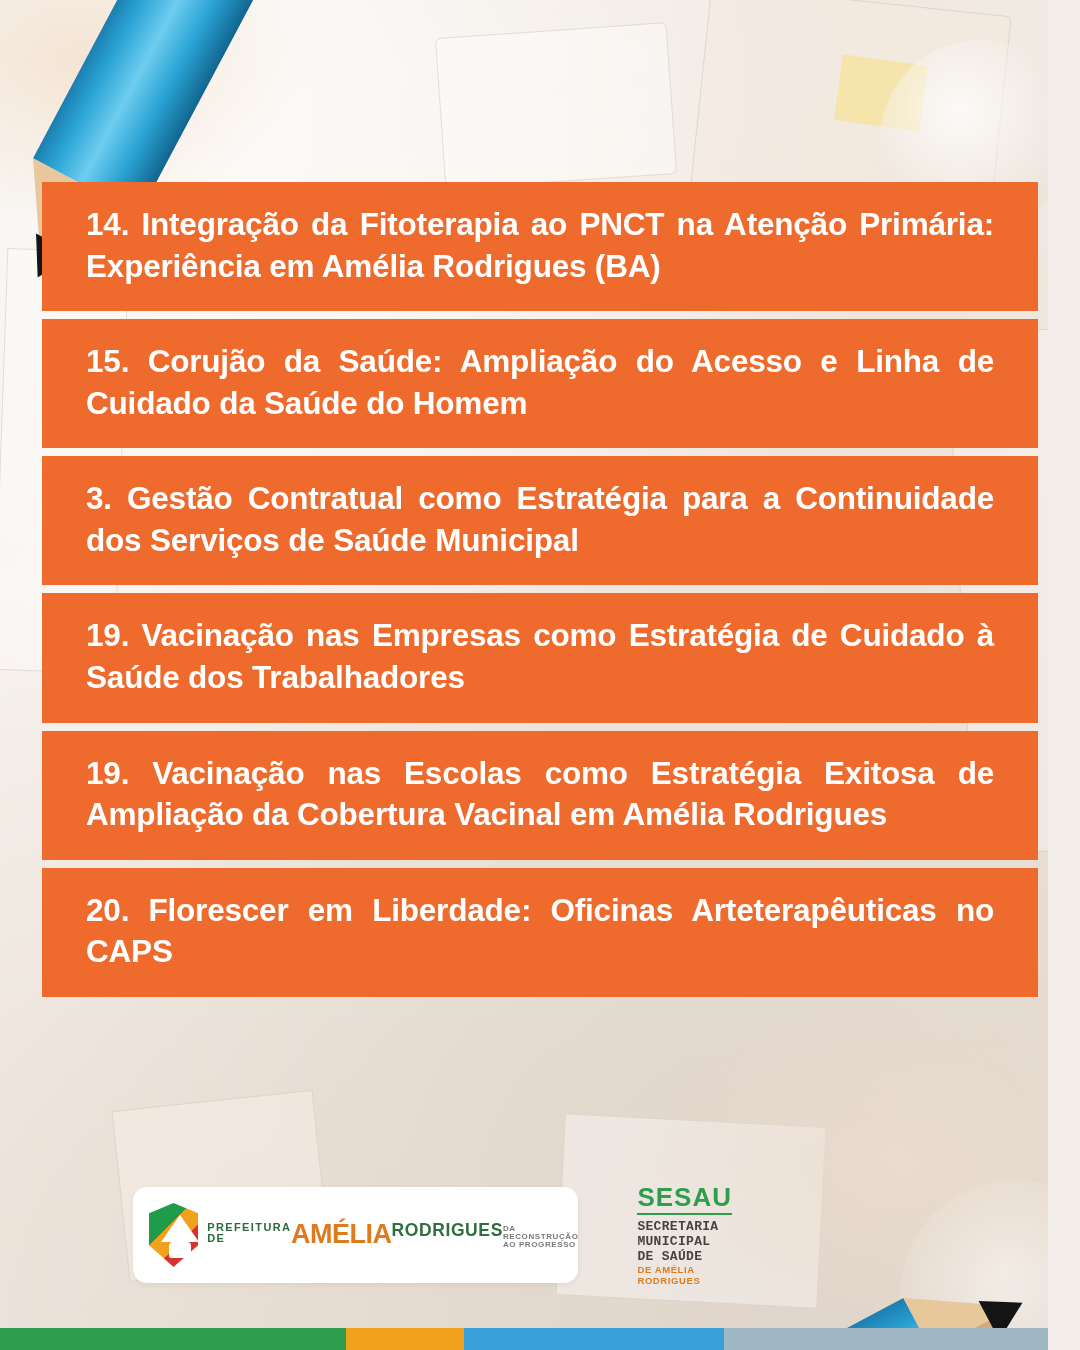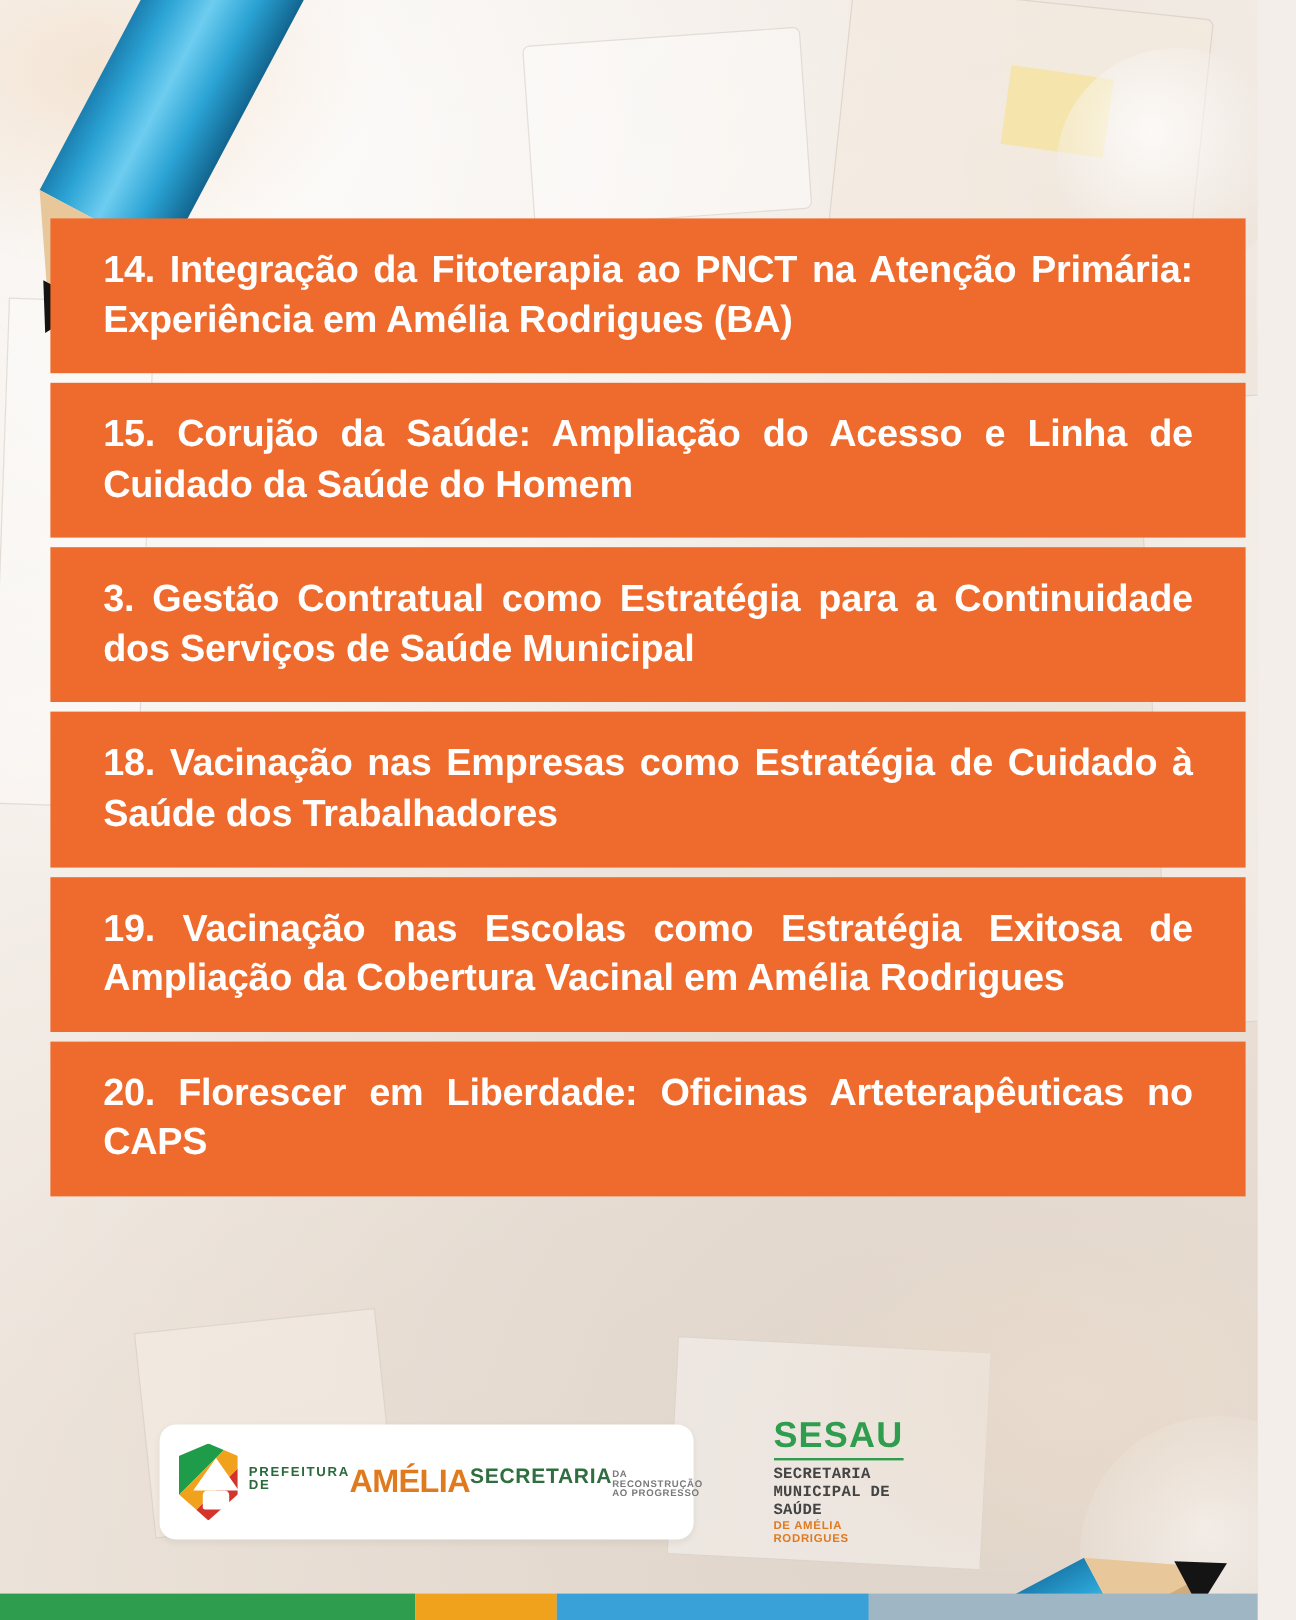--- a/index.html
+++ b/index.html
@@ -171,21 +171,21 @@
   .amelia-line { font-size: 27px; font-weight: bold; color: #e07a1f; letter-spacing: -0.5px; line-height: 0.95; }
   .rodrigues-line { font-size: 17.5px; font-weight: bold; color: #2f6e3e; letter-spacing: 0.6px; }
   .slogan-line { font-size: 8px; font-weight: bold; color: #7a7a7a; letter-spacing: 0.6px; margin-top: 3px; }
   .divider-v {
     width: 2px;
     height: 56px;
     background: #c9c9c9;
     margin: 0 16px;
   }
   .logo-right { display: flex; flex-direction: column; justify-content: center; }
-  .sesau-word { font-size: 30px; font-weight: bold; color: #2f9d4e; letter-spacing: 1px; line-height: 1; }
+  .sesau-word { font-size: 26px; font-weight: bold; color: #2f9d4e; letter-spacing: 1px; line-height: 1; }
   .sesau-rule { height: 2px; background: #2f9d4e; margin: 3px 0 4px 0; width: 100%; }
   .sesau-sub1 { font-size: 13px; font-weight: bold; color: #444; letter-spacing: 0.3px; font-family: Liberation Mono, monospace; }
   .sesau-sub2 { font-size: 9.5px; font-weight: bold; color: #e07a1f; letter-spacing: 0.6px; }
 
   
   .bottom-bar {
     position: absolute;
     left: 0;
     bottom: 0;
     width: 1080px;
@@ -228,41 +228,41 @@
     <div class="item">
       <p class="item-text">14. Integração da Fitoterapia ao PNCT na Atenção Primária: Experiência em Amélia Rodrigues (BA)</p>
     </div>
     <div class="item">
       <p class="item-text">15. Corujão da Saúde: Ampliação do Acesso e Linha de Cuidado da Saúde do Homem</p>
     </div>
     <div class="item">
       <p class="item-text">3. Gestão Contratual como Estratégia para a Continuidade dos Serviços de Saúde Municipal</p>
     </div>
     <div class="item">
-      <p class="item-text">18. Vacinação nas Empresas como Estratégia de Cuidado à Saúde dos Trabalhadores</p>
+      <p class="item-text">19. Vacinação nas Empresas como Estratégia de Cuidado à Saúde dos Trabalhadores</p>
     </div>
     <div class="item">
       <p class="item-text">19. Vacinação nas Escolas como Estratégia Exitosa de Ampliação da Cobertura Vacinal em Amélia Rodrigues</p>
     </div>
     <div class="item">
       <p class="item-text">20. Florescer em Liberdade: Oficinas Arteterapêuticas no CAPS</p>
     </div>
   </div>
 
   <div class="logo-bar">
     <div class="logo-left">
       <div class="crest">
         <div class="shield"></div>
         <div class="mountain"></div>
         <div class="hand"></div>
       </div>
       <div class="city-text">
         <span class="pref-line">PREFEITURA DE</span>
         <span class="amelia-line">AMÉLIA</span>
-        <span class="rodrigues-line">SECRETARIA</span>
+        <span class="rodrigues-line">RODRIGUES</span>
         <span class="slogan-line">DA RECONSTRUÇÃO AO PROGRESSO</span>
       </div>
     </div>
 
     <div class="divider-v"></div>
 
     <div class="logo-right">
       <span class="sesau-word">SESAU</span>
       <div class="sesau-rule"></div>
       <span class="sesau-sub1">SECRETARIA MUNICIPAL DE SAÚDE</span>

